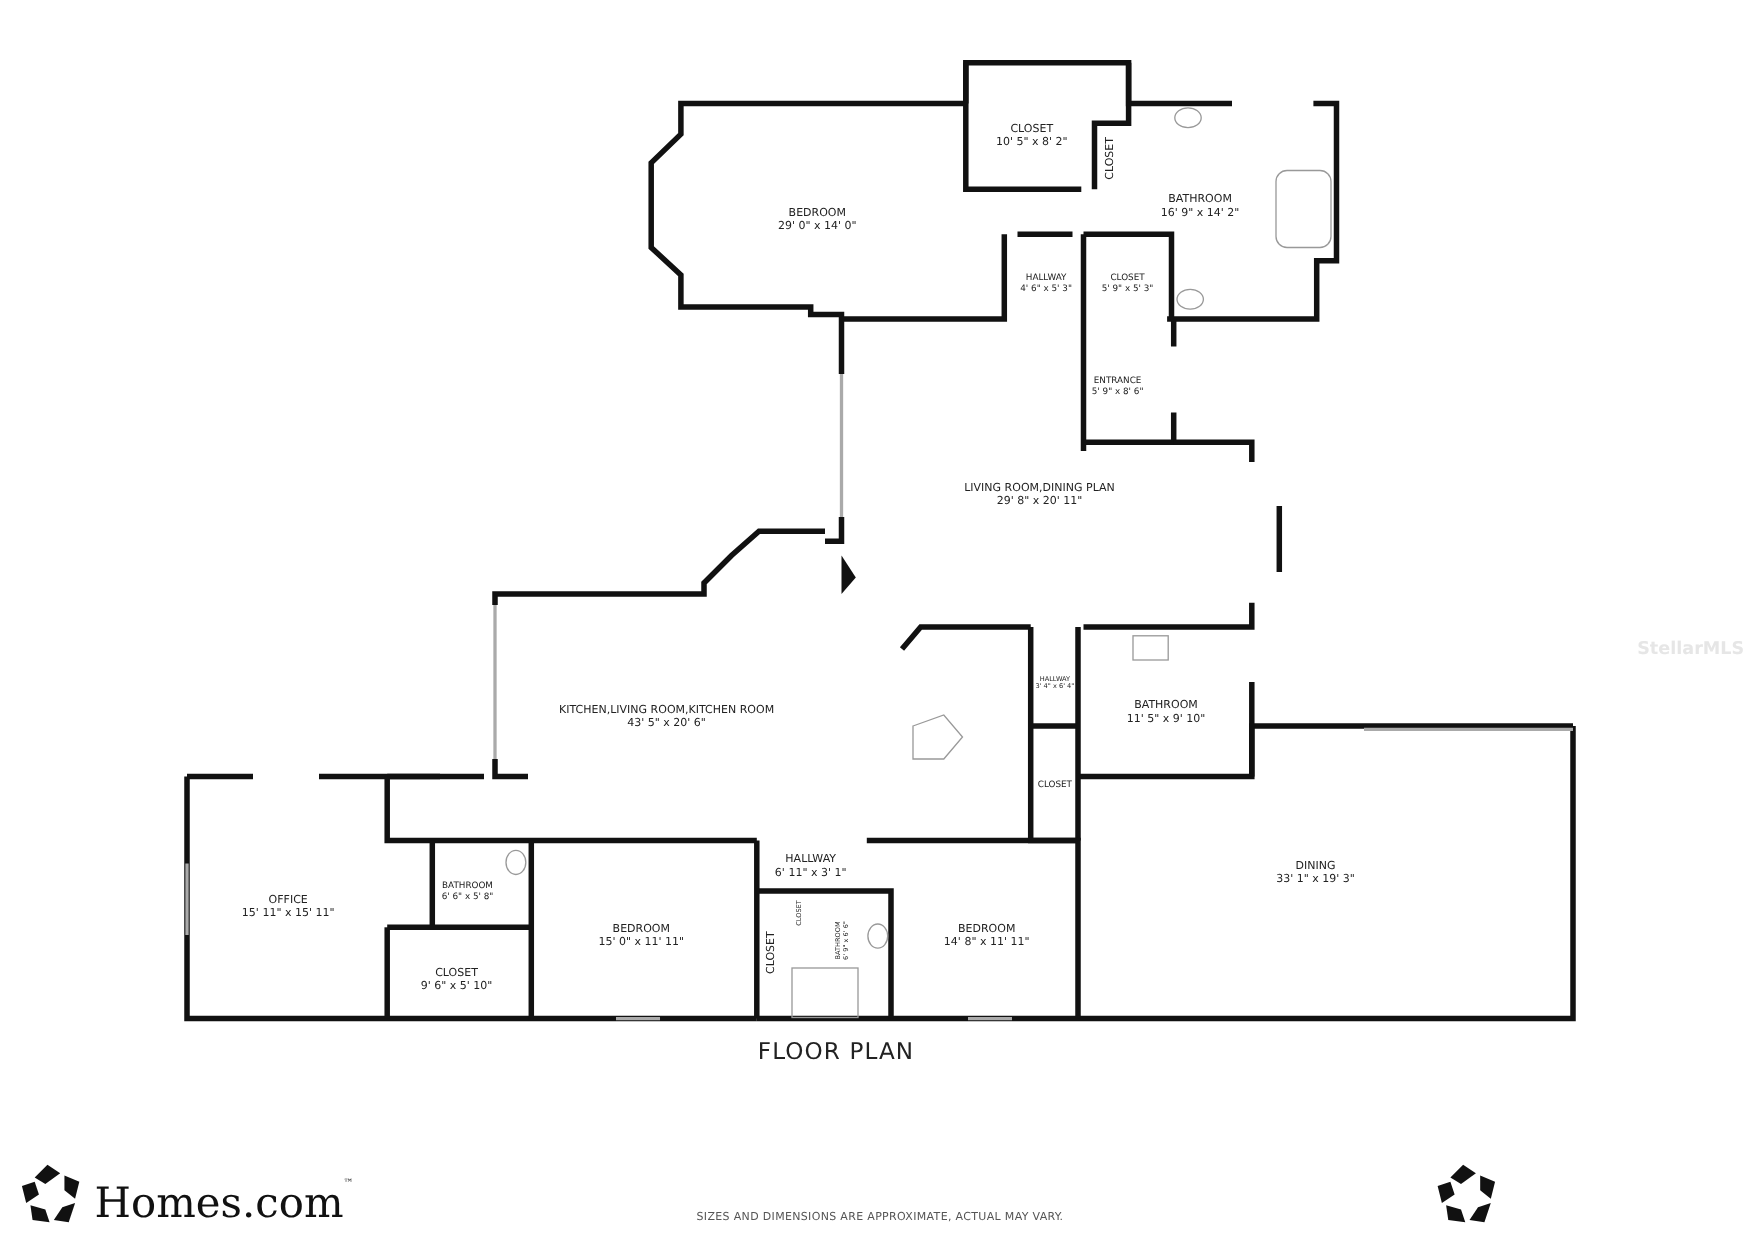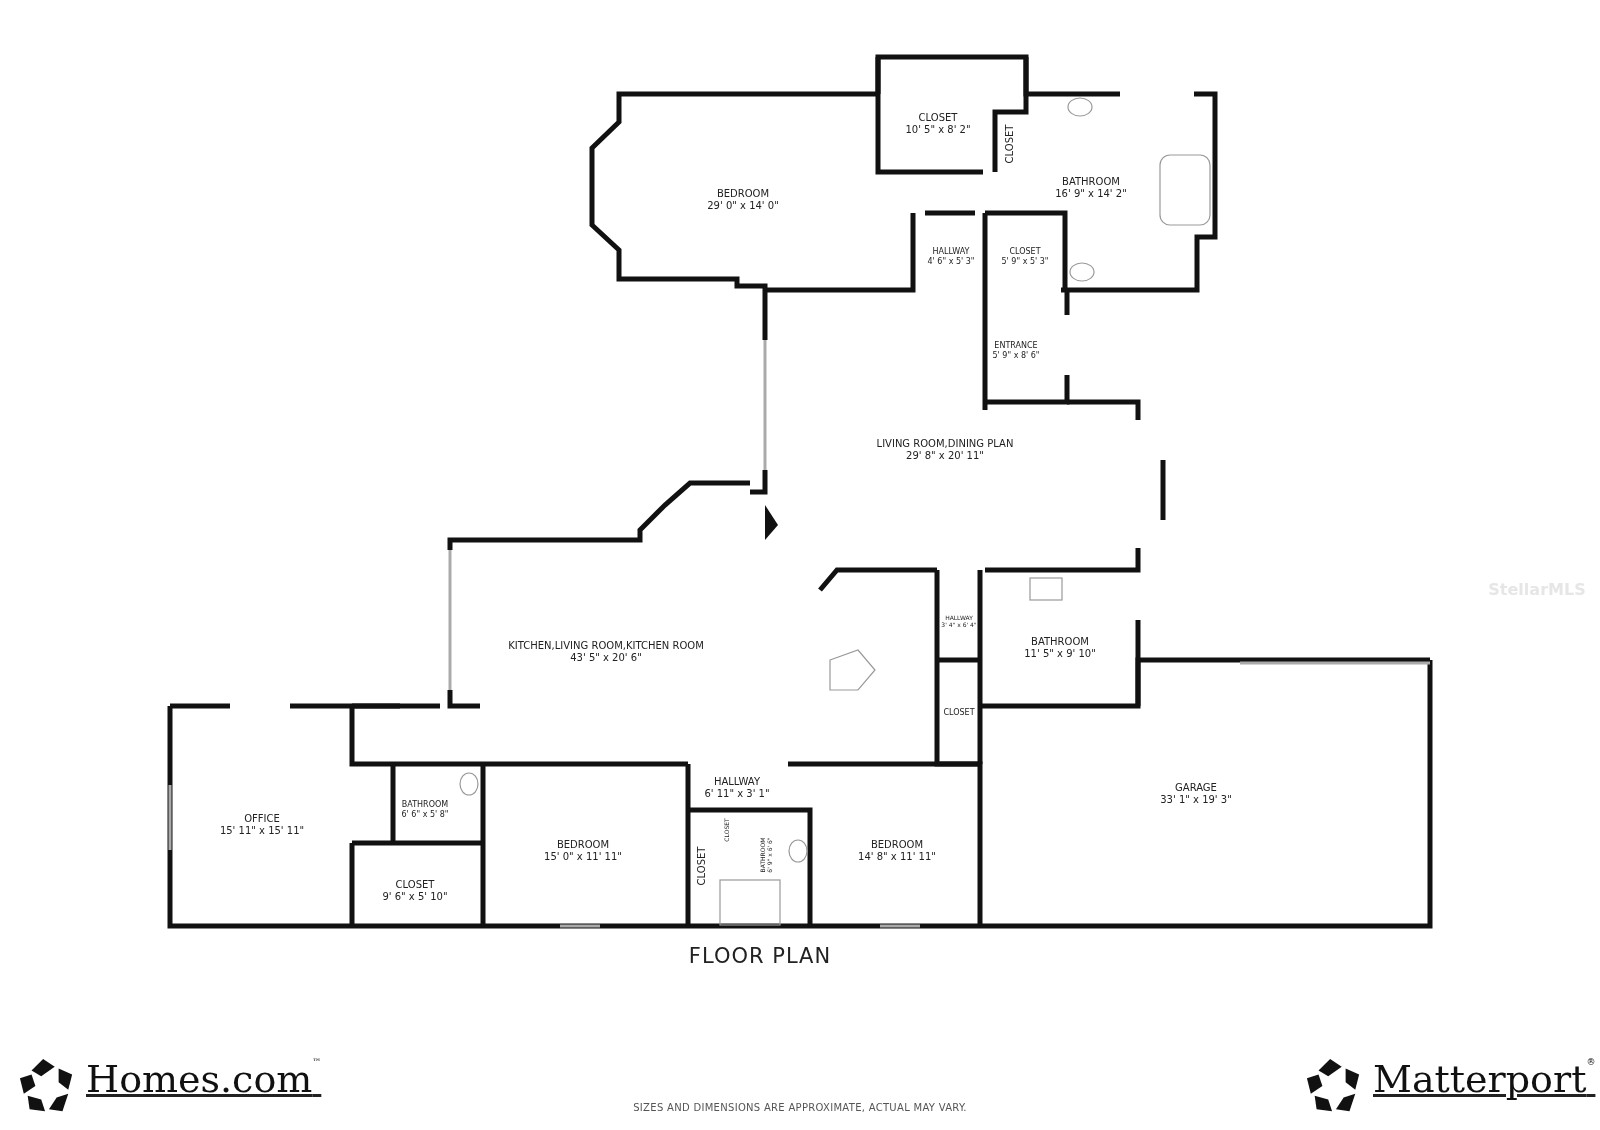--- a/index.html
+++ b/index.html
@@ -8,21 +8,21 @@
   .lbl{position:absolute;text-align:center;transform:translate(-50%,-50%);line-height:1.2;white-space:nowrap;color:#222;}
   .lbl .n{display:block;}
   .lbl .d{display:block;}
   .s11{font-size:10px;}
   .s8{font-size:8px;}
   .s6{font-size:6px;}
   .vert{transform:translate(-50%,-50%) rotate(-90deg);}
   .title{position:absolute;left:760px;top:956px;transform:translate(-50%,-50%);font-size:21px;letter-spacing:1px;color:#222;}
   .disclaimer{position:absolute;left:800px;top:1107px;transform:translate(-50%,-50%);font-size:10px;color:#555;letter-spacing:.3px;}
   .watermark{position:absolute;left:1537px;top:563px;transform:translate(-50%,-50%);font-size:16px;color:#e6e6e6;font-weight:bold;margin-top:26px;}
-  .logo{position:absolute;display:flex;align-items:flex-start;text-decoration:underline;}
+  .logo{position:absolute;display:flex;align-items:flex-end;}
   .logo .txt{font-family:"DejaVu Serif","Liberation Serif",serif;font-size:38px;color:#111;margin-left:10px;}
   .logo .sup{font-size:9px;vertical-align:top;}
 </style>
 </head>
 <body>
 
 <svg id="plan" viewBox="0 0 1600 1130" xmlns="http://www.w3.org/2000/svg">
   <g fill="none" stroke="#111" stroke-width="5" stroke-linejoin="miter">
 
     <polyline points="765,290 765,286 737,286 737,279 619,279 619,250 592,225 592,148 619,122 619,94 878,94"></polyline>
@@ -131,21 +131,21 @@
     <span class="d">3' 4" x 6' 4"</span>
   </div>
 <div class="lbl s11" style="left:1060px;top:648px">
     <span class="n">BATHROOM</span>
     <span class="d">11' 5" x 9' 10"</span>
   </div>
 <div class="lbl s8" style="left:959px;top:713px">
     <span class="n">CLOSET</span>
   </div>
 <div class="lbl s11" style="left:1196px;top:794px">
-    <span class="n">GARAGE</span>
+    <span class="n">DINING</span>
     <span class="d">33' 1" x 19' 3"</span>
   </div>
 <div class="lbl s11" style="left:262px;top:825px">
     <span class="n">OFFICE</span>
     <span class="d">15' 11" x 15' 11"</span>
   </div>
 <div class="lbl s8" style="left:425px;top:810px">
     <span class="n">BATHROOM</span>
     <span class="d">6' 6" x 5' 8"</span>
   </div>
@@ -192,14 +192,13 @@
 </div>
 
 <div class="logo" style="left:1305px;top:1057px">
   <svg width="58" height="58" viewBox="0 0 60 60">
     <polygon points="26,2 38,10 24,20 14,14" fill="#111"></polygon>
     <polygon points="42,12 56,18 52,34 42,26" fill="#111"></polygon>
     <polygon points="52,38 46,56 32,54 40,42" fill="#111"></polygon>
     <polygon points="28,56 12,54 10,40 24,44" fill="#111"></polygon>
     <polygon points="6,38 2,22 14,18 18,30" fill="#111"></polygon>
   </svg>
-  <span class="txt"><span>Matterport</span><span class="sup">®</span></span>
 </div>
 
 </body></html>

